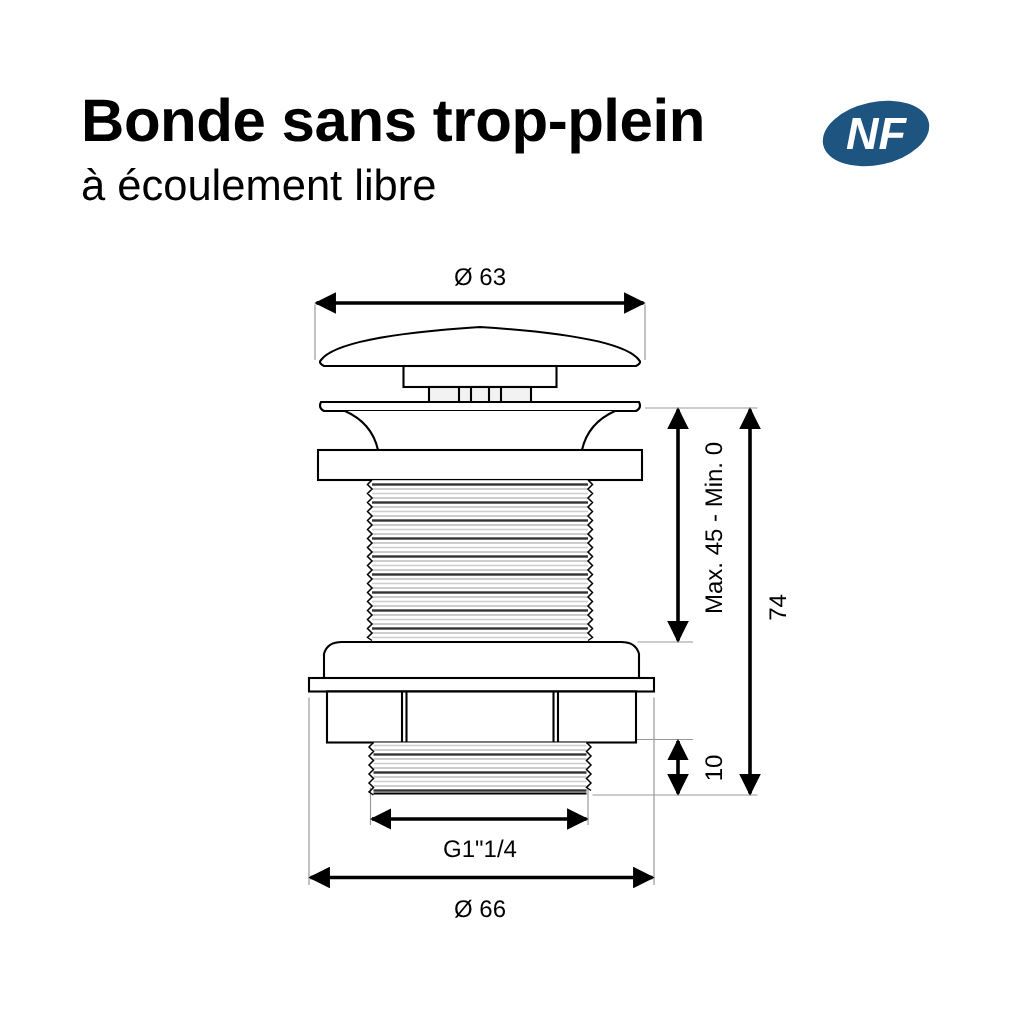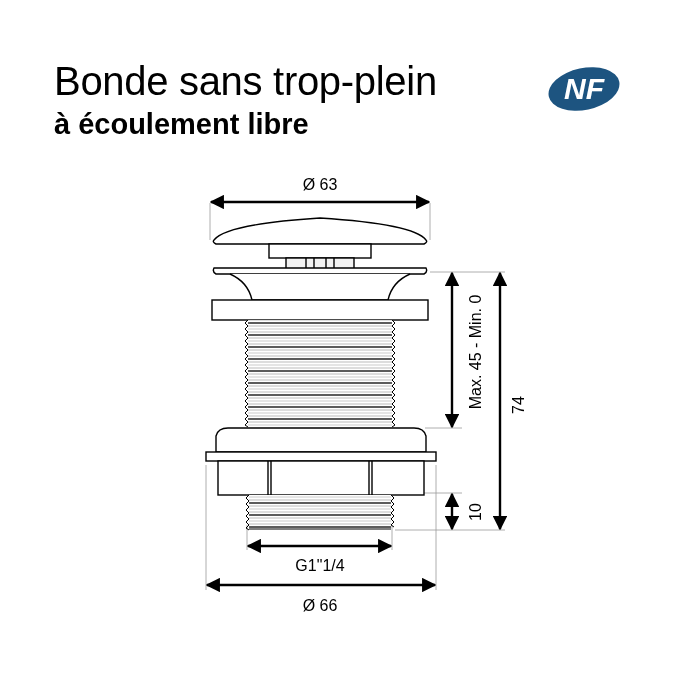--- a/index.html
+++ b/index.html
@@ -1,18 +1,18 @@
 <!DOCTYPE html>
 <html><head>
 <meta charset="utf-8">
 <style>
   html, body { margin: 0; padding: 0; background: #ffffff; }
   body { width: 675px; height: 675px; position: relative; overflow: hidden; font-family: "Liberation Sans", sans-serif; }
-  .title { position: absolute; left: 54px; top: 58px; font-size: 40px; font-weight: normal; color: #000; letter-spacing: -0.3px; white-space: nowrap; line-height: 46px; }
-  .subtitle { position: absolute; left: 54px; top: 107px; font-size: 29px; font-weight: bold; color: #000; white-space: nowrap; line-height: 34px; }
+  .title { position: absolute; left: 54px; top: 58px; font-size: 40px; font-weight: bold; color: #000; letter-spacing: -0.3px; white-space: nowrap; line-height: 46px; }
+  .subtitle { position: absolute; left: 54px; top: 107px; font-size: 29px; font-weight: normal; color: #000; white-space: nowrap; line-height: 34px; }
   .nf-logo { position: absolute; left: 547px; top: 66px; width: 74px; height: 46px; }
   svg.drawing { position: absolute; left: 0; top: 0; }
   .dim-text { font-family: "Liberation Sans", sans-serif; font-size: 16px; fill: #000; }
 </style>
 </head>
 <body>
 
 <div class="title">Bonde sans trop-plein</div>
 <div class="subtitle">à écoulement libre</div>
 

